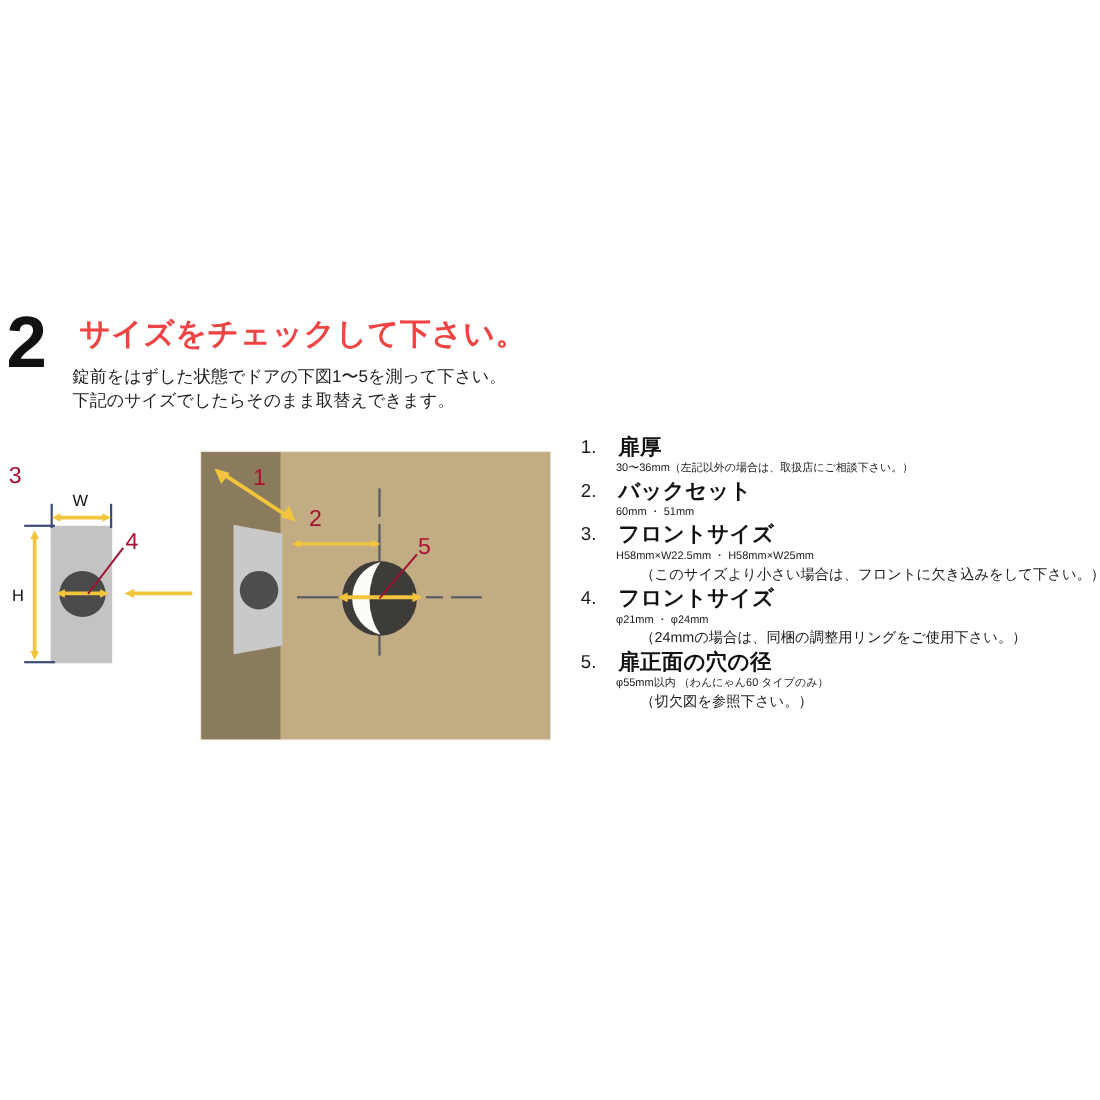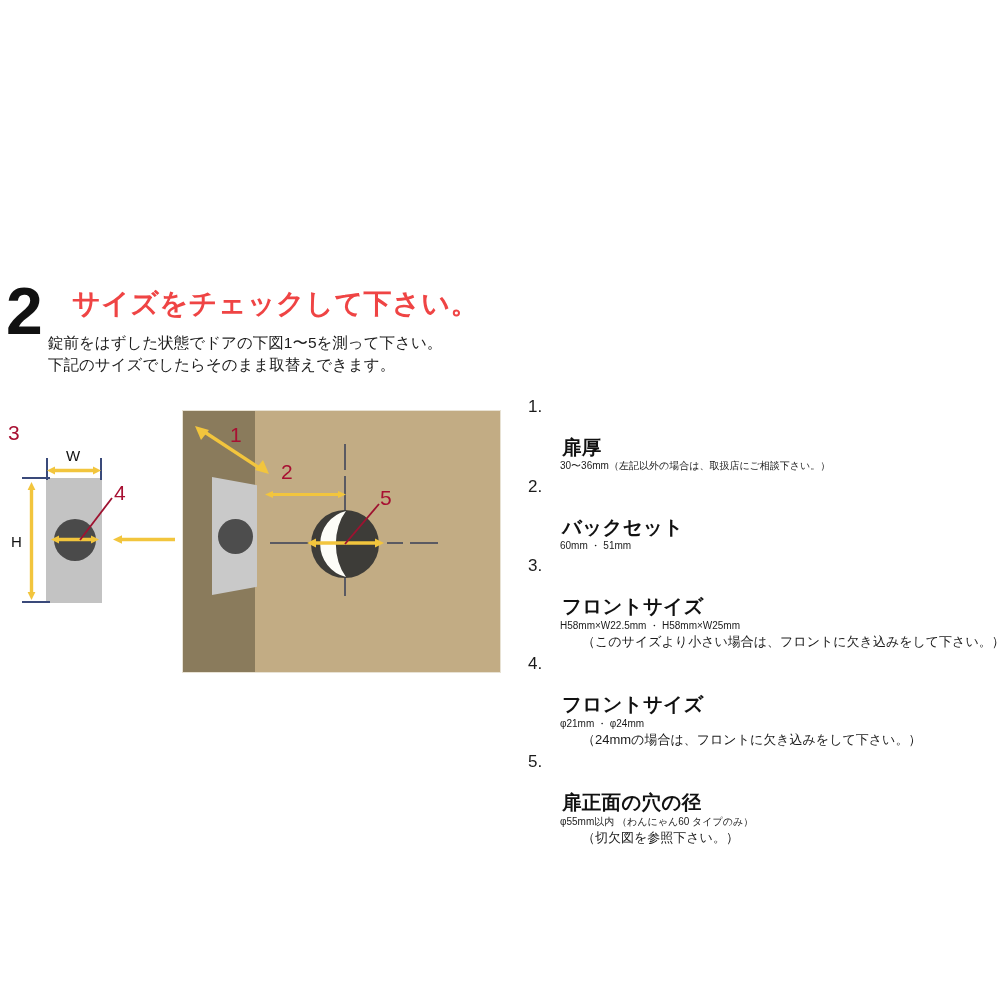--- a/index.html
+++ b/index.html
@@ -34,21 +34,21 @@
     left: 72px; top: 8px;
     font-size: 28px;
     font-weight: bold;
     line-height: 1;
     color: #ef4444;
     letter-spacing: 0.5px;
     white-space: nowrap;
   }
   #header-sub {
     position: absolute;
-    left: 48px; top: 50px;
+    left: 66px; top: 50px;
     font-size: 15.5px;
     line-height: 1.45;
     color: #1c1c1c;
     white-space: nowrap;
   }
   #header-sub div { white-space: nowrap; }
 
   
   #front-plate-diagram {
     position: absolute;
@@ -263,21 +263,20 @@
     color: #1a1a1a;
     text-align: left;
   }
   .spec-head {
     font-size: 19.5px;
     font-weight: bold;
     line-height: 1.2;
     color: #111;
     letter-spacing: 0.3px;
     white-space: nowrap;
-    margin-top: 40px;
   }
   .spec-detail {
     margin-left: 32px;
     font-size: 10px;
     line-height: 1.42;
     color: #1a1a1a;
     white-space: nowrap;
   }
   .spec-note {
     margin-left: 54px;
@@ -407,21 +406,21 @@
     <div class="spec-detail">H58mm×W22.5mm ・ H58mm×W25mm</div>
     <div class="spec-note">（このサイズより小さい場合は、フロントに欠き込みをして下さい。）</div>
   </div>
 
   <div class="spec-item sp-gap">
     <div class="spec-row">
       <div class="spec-num">4.</div>
       <div class="spec-head">フロントサイズ</div>
     </div>
     <div class="spec-detail">φ21mm ・ φ24mm</div>
-    <div class="spec-note">（24mmの場合は、フロントに欠き込みをして下さい。）</div>
+    <div class="spec-note">（24mmの場合は、同梱の調整用リングをご使用下さい。）</div>
   </div>
 
   <div class="spec-item sp-gap">
     <div class="spec-row">
       <div class="spec-num">5.</div>
       <div class="spec-head">扉正面の穴の径</div>
     </div>
     <div class="spec-detail">φ55mm以内 （わんにゃん60 タイプのみ）</div>
     <div class="spec-note">（切欠図を参照下さい。）</div>
   </div>

